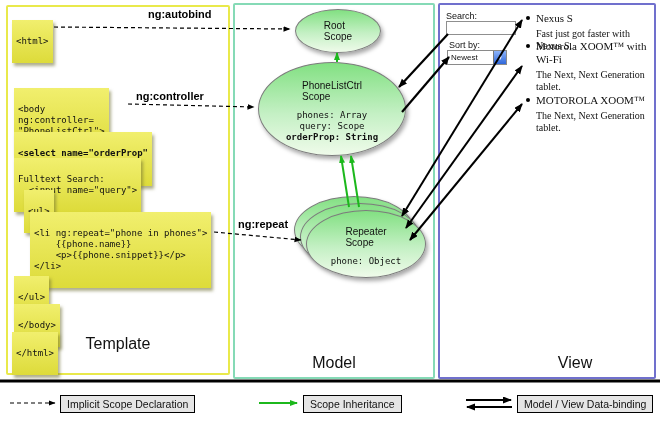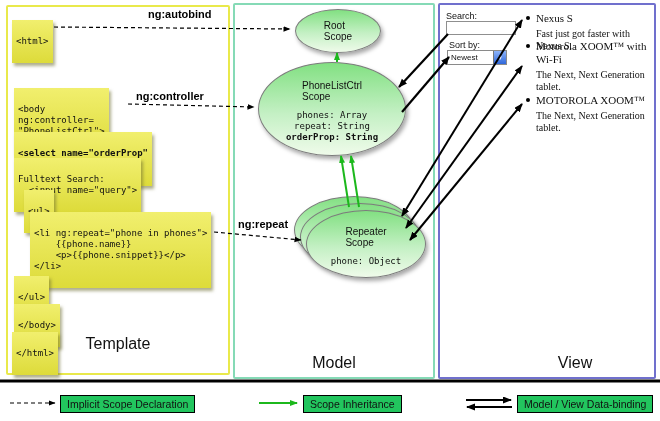--- a/index.html
+++ b/index.html
@@ -40,21 +40,21 @@
   .v-select .btn{width:12px;background:linear-gradient(#8db4fa,#2f67da);color:#fff;
                  font-size:7px;display:flex;align-items:center;justify-content:center;
                  border-left:1px solid #777;}
   .v-item{position:absolute;z-index:2;left:536px;width:114px;
           font-family:"Liberation Serif",serif;}
   .v-item .dot{position:absolute;left:-10px;top:4px;width:4px;height:4px;border-radius:50%;
                background:#000;}
   .v-title{font-size:11px;line-height:13px;}
   .v-desc{font-size:10px;line-height:12px;margin-top:3px;}
 
-  .legend-box{position:absolute;z-index:2;top:395px;border:1px solid #000;background:#22c55e;
+  .legend-box{position:absolute;z-index:2;top:395px;border:1px solid #000;background:#e5e5e5;
               font-size:10.5px;padding:2px 6px;white-space:nowrap;}
 
   svg.overlay{position:absolute;left:0;top:0;z-index:5;pointer-events:none;}
 </style>
 </head>
 <body>
 
 <div class="stage">
 
   <div class="panel panel-template">
@@ -91,21 +91,21 @@
   <div class="ellipse" style="left:295px;top:9px;width:84px;height:42px">
     <pre class="scope-name">Root
 Scope</pre>
   </div>
 
   <div class="ellipse" style="left:258px;top:62px;width:146px;height:92px">
     <pre class="scope-name">PhoneListCtrl
 Scope</pre>
     <div class="scope-props">
       <div>phones: Array</div>
-      <div>repeat: String</div>
+      <div>query: Scope</div>
       <div class="bold">orderProp: String</div>
     </div>
   </div>
 
   <div class="ellipse ellipse-back" style="left:294px;top:196px;width:118px;height:66px"></div>
   <div class="ellipse ellipse-back" style="left:300px;top:203px;width:118px;height:66px"></div>
   <div class="ellipse" style="left:306px;top:210px;width:118px;height:66px">
     <pre class="scope-name">Repeater
 Scope</pre>
     <div class="scope-props">phone: Object</div>

